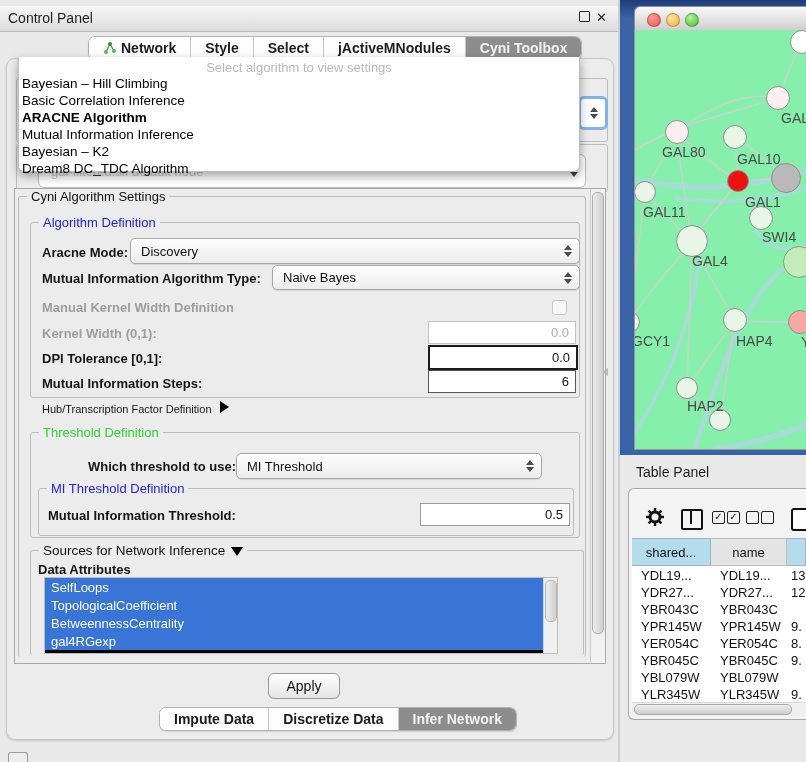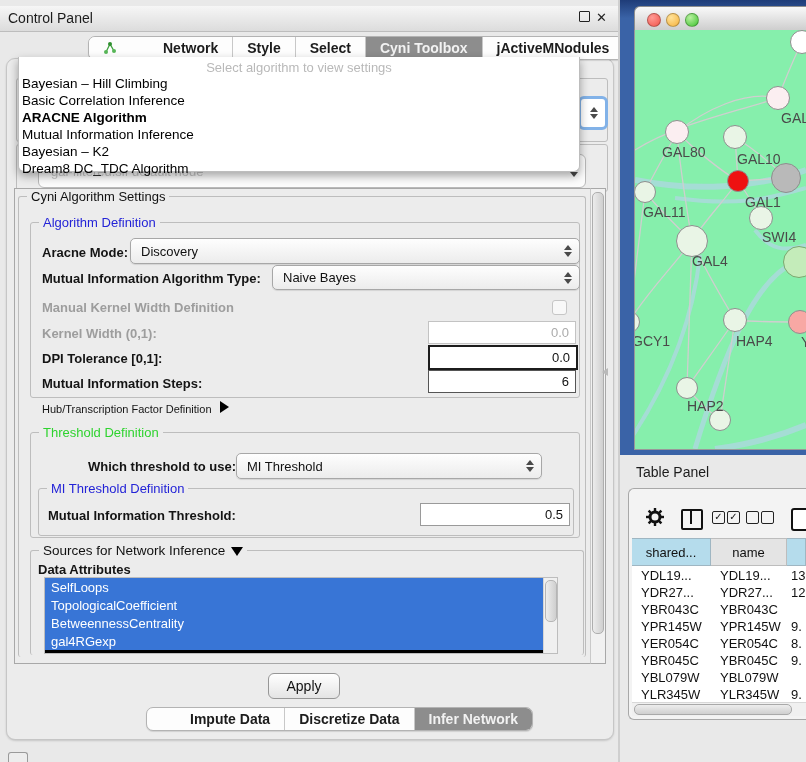--- a/index.html
+++ b/index.html
@@ -15,25 +15,25 @@
   #cp-float{left:579px;top:11px;width:9px;height:9px;border:1.5px solid #222;border-radius:1px;}
   #cp-close{left:596px;}
 
   #cp-body{left:6px;top:58px;width:606px;height:680px;background:#ececec;
     border:1px solid #c6c6c6;border-radius:9px;box-shadow:0 1px 2px rgba(0,0,0,.15);}
 
   
   .segstrip{display:flex;border:1px solid #b3b3b3;border-radius:7px;overflow:hidden;
     background:#fdfdfd;box-shadow:0 1px 1px rgba(0,0,0,.12);}
   .seg{display:flex;align-items:center;justify-content:center;font-size:14px;font-weight:600;
-    color:#1c1c1c;background:#fdfdfd;border-right:1px solid #c8c8c8;padding:0 14px;white-space:nowrap;gap:42px;}
+    color:#1c1c1c;background:#fdfdfd;border-right:1px solid #c8c8c8;padding:0 14px;white-space:nowrap;}
   .seg:last-child{border-right:none;}
   .seg.selected{background:#8d8d8d;color:#f2f2f2;}
   #top-tabs{left:88px;top:36px;height:22px;}
-  #bottom-tabs{left:146px;top:707px;height:22px;padding-left:29px;}
+  #bottom-tabs{left:159px;top:707px;height:22px;}
 
   
   .groupbox{border:1px solid #bdbdbd;border-radius:3px;}
   .legend{position:absolute;top:-8px;left:8px;background:#ececec;padding:0 4px;
     font-size:13px;color:#111;white-space:nowrap;}
   #bg-group1{left:16px;top:78px;width:590px;height:62px;}
   #bg-combo-focus{left:578px;top:96px;width:24px;height:28px;background:#fff;
     border:3px solid #82b2e8;border-radius:6px;}
   #bg-group2{left:16px;top:144px;width:590px;height:46px;}
   #bg-combo2{left:38px;top:154px;width:534px;height:32px;background:#fcfcfc;
@@ -172,25 +172,25 @@
           <circle cx="11" cy="9" r="2" fill="#57b657"></circle>
       </svg>
       <span>Network</span>
     </div>
     <div class="seg">
         <span>Style</span>
       </div>
     <div class="seg">
         <span>Select</span>
       </div>
+    <div class="seg">
+        <span>jActiveMNodules</span>
+      </div>
     <div class="seg selected">
         <span>Cyni Toolbox</span>
-      </div>
-    <div class="seg">
-        <span>jActiveMNodules</span>
       </div>
   </div>
 
   <div class="abs groupbox" id="bg-group1"></div>
   <div class="abs" id="bg-combo-focus">
     <span class="stepper">
         <span class="up"></span>
         <span class="dn"></span>
       </span>
   </div>

